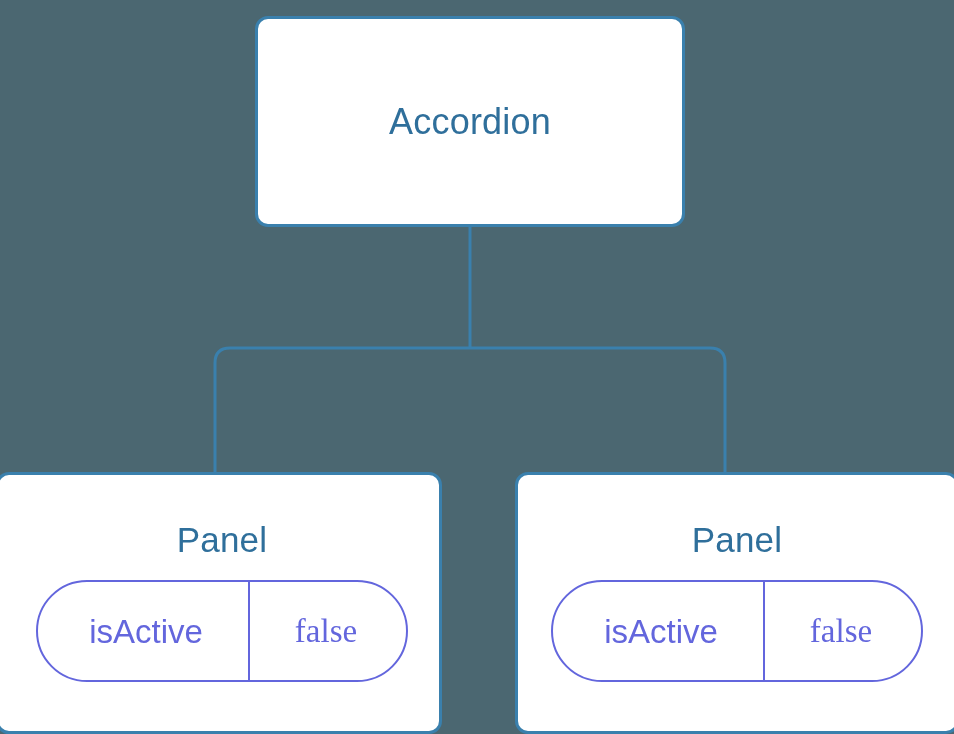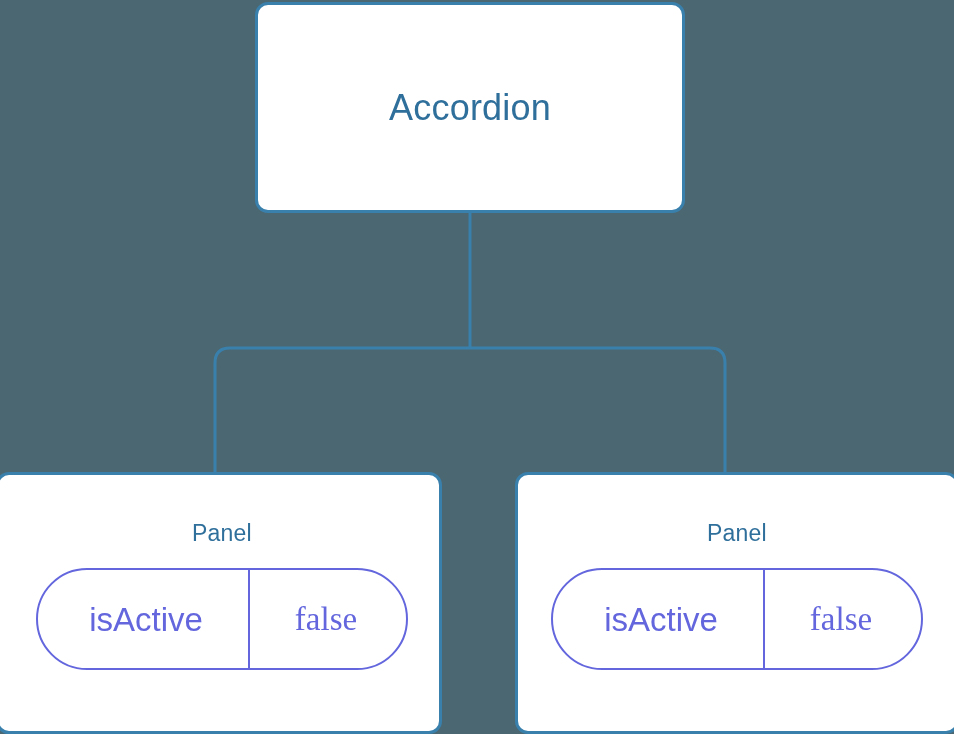--- a/index.html
+++ b/index.html
@@ -40,21 +40,21 @@
     border-radius: 13px;
     box-sizing: border-box;
     z-index: 2;
     display: flex;
     flex-direction: column;
     align-items: center;
   }
 
   #node-accordion {
     left: 255px;
-    top: 2px;
+    top: 16px;
     width: 430px;
     height: 211px;
     justify-content: center;
   }
 
   #node-panel-left {
     left: -4px;
     top: 472px;
     width: 446px;
     height: 262px;
@@ -67,21 +67,21 @@
     top: 472px;
     width: 444px;
     height: 262px;
     border-radius: 13px;
     justify-content: flex-start;
   }
 
   
   .node-title {
     color: #2f6f9b;
-    font-size: 23px;
+    font-size: 35px;
     font-weight: 400;
     letter-spacing: 0.2px;
     line-height: 1;
     white-space: nowrap;
   }
 
   #node-accordion .node-title {
     font-size: 36px;
   }
 

